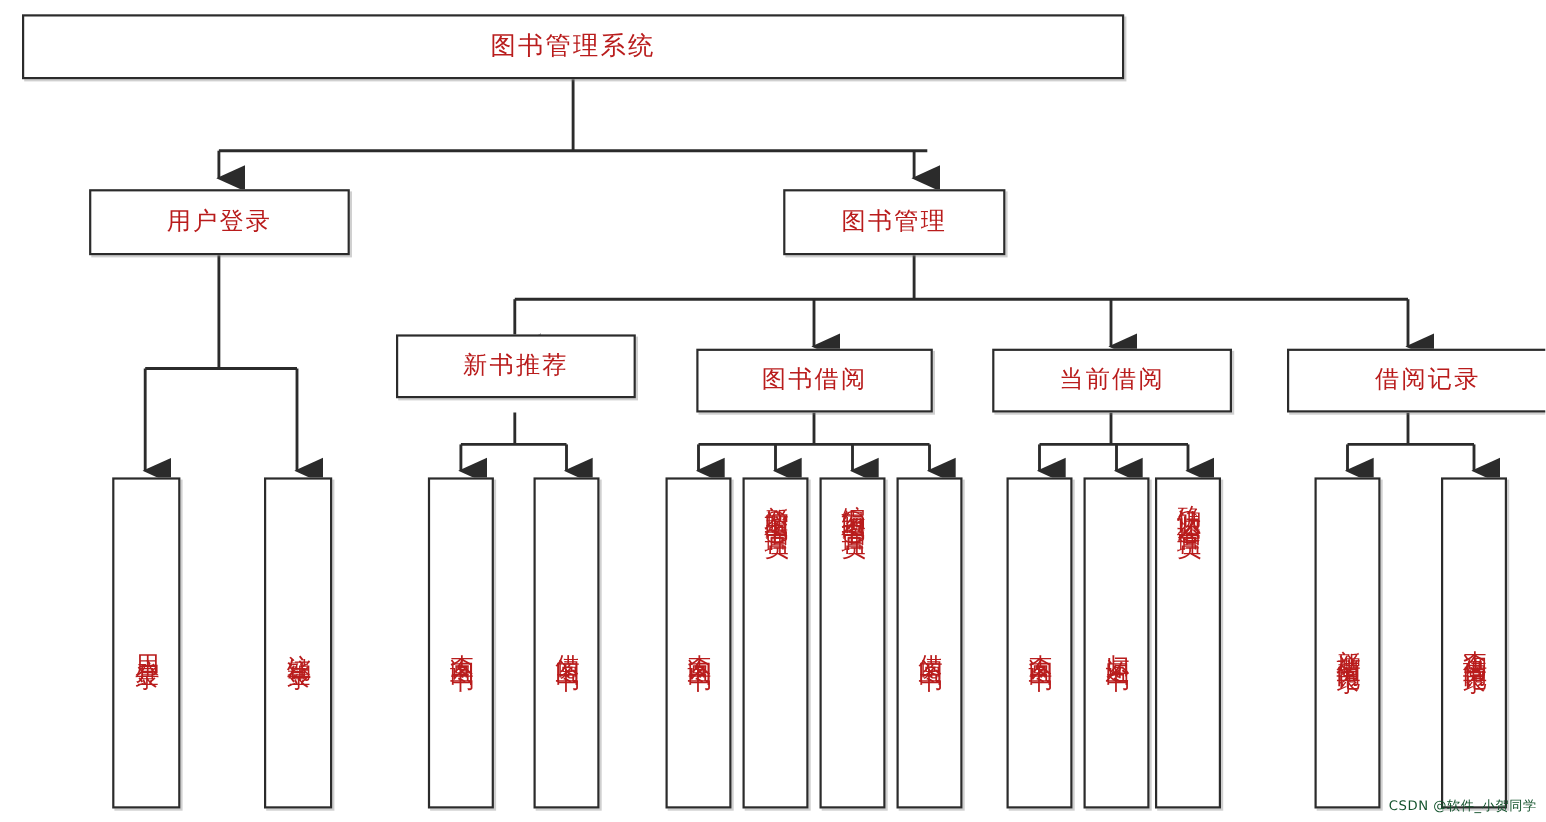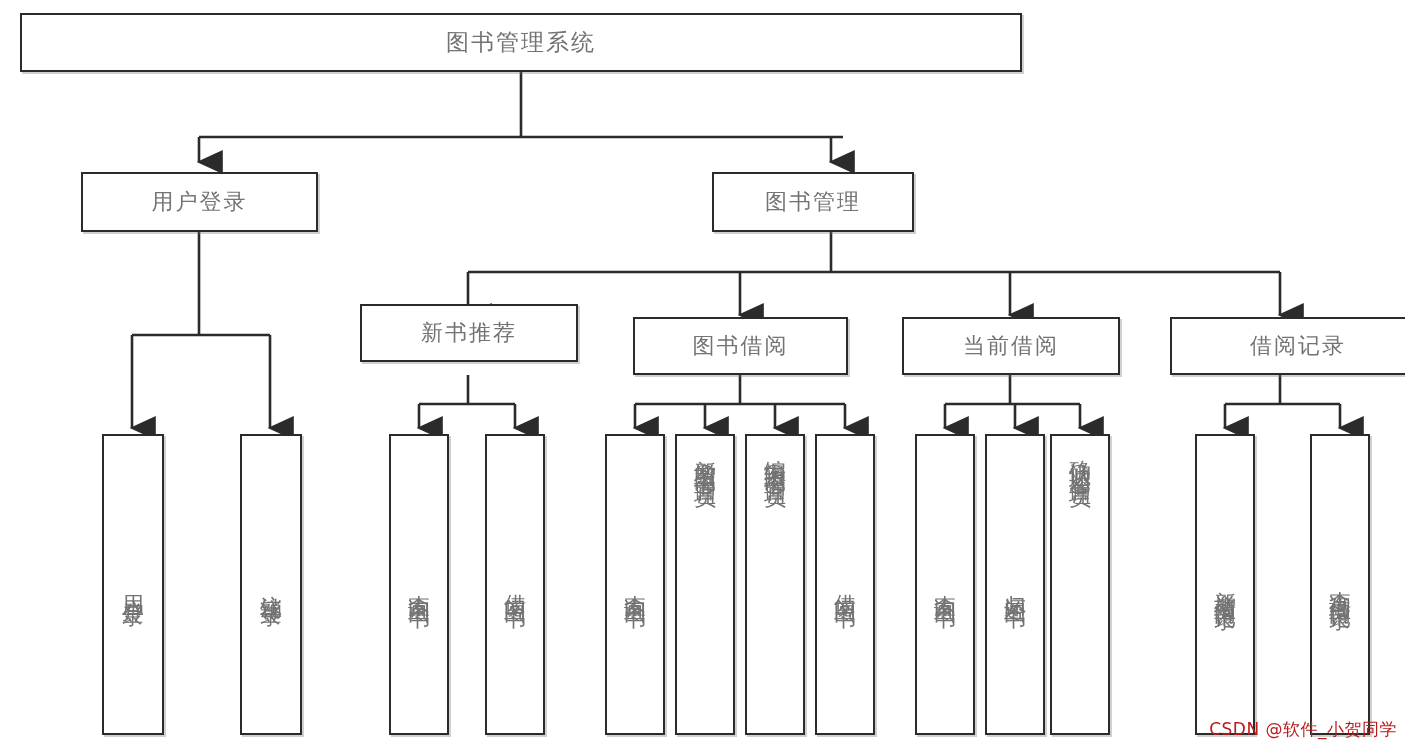--- a/index.html
+++ b/index.html
@@ -24,21 +24,21 @@
     pointer-events: none;
   }
   .node {
     position: absolute;
     box-sizing: border-box;
     border: 2px solid #2b2b2b;
     background: #ffffff;
     display: flex;
     align-items: center;
     justify-content: center;
-    color: #737373;
+    color: #b91c1c;
   }
   .node.shadowed {
     box-shadow: 2px 2px 0 rgba(120,120,120,0.35);
   }
   .node-label {
     font-size: 21px;
     line-height: 1.15;
     letter-spacing: 1px;
     white-space: nowrap;
   }
@@ -64,22 +64,22 @@
     letter-spacing: 2px;
   }
   .mid .node-label {
     font-size: 22px;
     letter-spacing: 2px;
   }
   #watermark {
     position: absolute;
     right: 8px;
     bottom: 6px;
-    font-size: 17px;
-    color: #b91c1c;
+    font-size: 12px;
+    color: #14532d;
     letter-spacing: 0.5px;
     white-space: nowrap;
   }
 </style>
 </head>
 <body>
 
 <div id="canvas">
 
   <svg id="wires" viewBox="0 0 1405 747">

